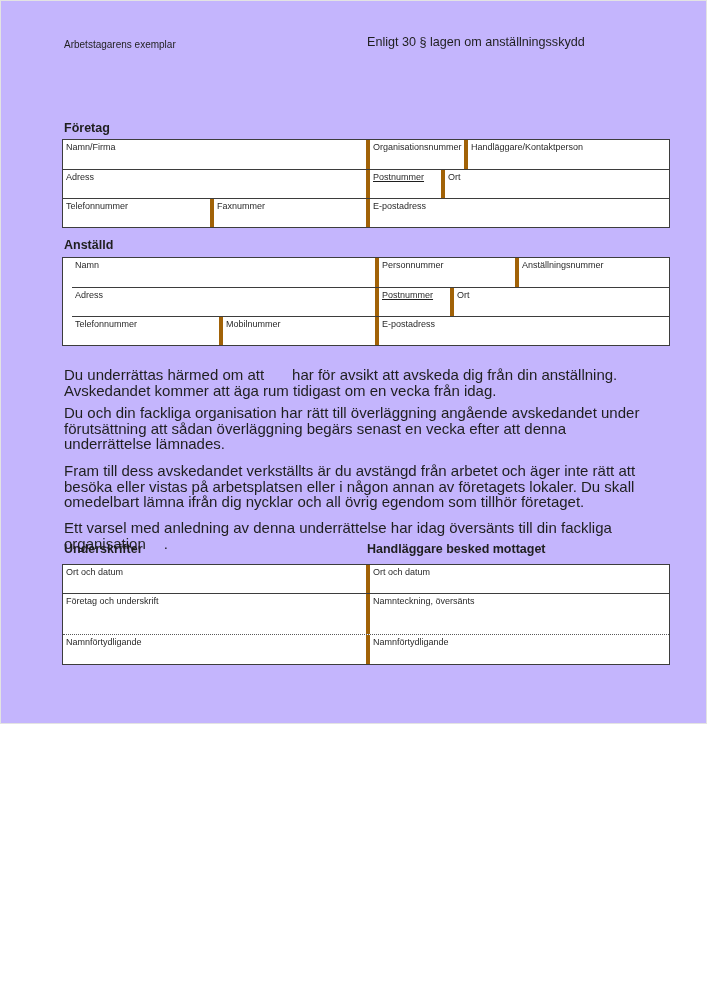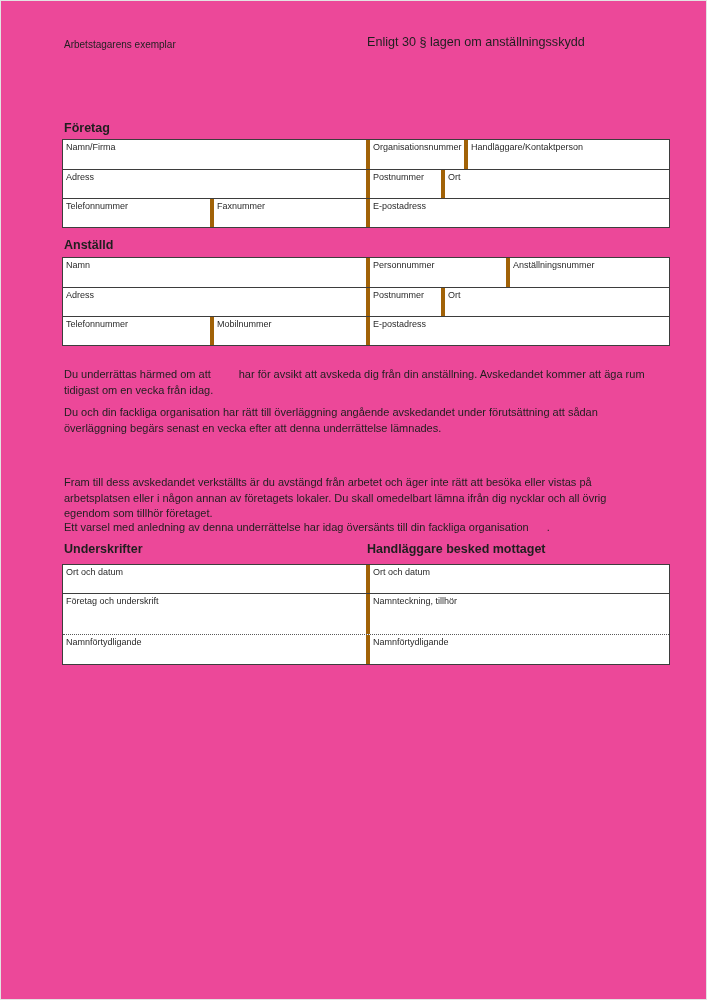--- a/index.html
+++ b/index.html
@@ -1,45 +1,45 @@
 <!DOCTYPE html>
 <html lang="sv"><head>
 <meta charset="utf-8">
 <style>
   html,body{margin:0;padding:0;background:#ffffff;}
   .page{
-    position:relative;width:707px;height:1000px;background:#ec4899;
+    position:relative;width:707px;height:724px;background:#c4b5fd;
     font-family:"Liberation Sans","DejaVu Sans",sans-serif;
     color:#1f1f1f;overflow:hidden;box-shadow:inset 0 0 0 1px #e3e3e3;
   }
   .copy-label{position:absolute;left:64px;top:38px;font-size:10px;line-height:13px;}
   .title-block{position:absolute;left:367px;top:33px;width:300px;}
   .doc-title{font-size:14.6px;font-weight:bold;line-height:18px;letter-spacing:.1px;}
   .doc-subtitle{font-size:12.6px;line-height:15px;margin-top:2px;}
   .section-heading{position:absolute;font-size:12.5px;font-weight:bold;line-height:15px;left:64px;}
   .h-company{top:121px;}
   .h-employee{top:238px;}
   .h-sign-left{top:542px;}
   .h-sign-right{left:367px;top:542px;}
   .ftable{position:absolute;left:62px;width:608px;border:1px solid #3d3d3d;box-sizing:border-box;background:#fff;}
   .t-company{top:139px;}
-  .t-employee{top:257px;}
+  .t-employee{top:257px;padding-left:9px;}
   .t-sign{top:564px;}
   .frow{display:flex;box-sizing:border-box;}
   .frow + .frow{border-top:1px solid #3d3d3d;}
   .frow.dotted-top{border-top:1px dotted #5a5a5a;}
   .fcell{box-sizing:border-box;padding:2px 3px 0 3px;overflow:hidden;}
   .fcell + .fcell{border-left:4px solid #a16207;}
   .cell-label{font-size:9px;line-height:11px;color:#2a2a2a;display:block;}
   .h30{height:29px;} .h28{height:28px;} .h41{height:41px;} .h31{height:30px;}
-  .w303{width:303px;flex:none;} .w98{width:98px;flex:none;} .w75{width:75px;flex:none;}
+  .w303{width:303px;flex:none;} .w98{width:98px;flex:none;} .w75{width:75px;flex:none;text-decoration:underline;}
   .w147{width:147px;flex:none;} .w156{width:156px;flex:none;} .w140{width:140px;flex:none;}
   .wfill{flex:1 1 auto;}
-  .notice{position:absolute;left:64px;width:588px;font-size:11px;line-height:15.5px;}
-  .p1{top:367px;} .p2{top:405px;} .p3{top:475px;} .p4{top:520px;}
+  .notice{position:absolute;left:64px;width:588px;font-size:15px;line-height:15.5px;}
+  .p1{top:367px;} .p2{top:405px;} .p3{top:463px;} .p4{top:520px;}
   .blank-gap{display:inline-block;width:28px;height:9px;}
   .blank-gap.small{width:18px;}
 </style>
 </head>
 <body>
 
 <div class="page">
 
   <div class="copy-label">Arbetstagarens exemplar</div>
 
@@ -141,21 +141,21 @@
       </div>
       <div class="fcell wfill">
         <span class="cell-label">Ort och datum</span>
       </div>
     </div>
     <div class="frow h41">
       <div class="fcell w303">
         <span class="cell-label">Företag och underskrift</span>
       </div>
       <div class="fcell wfill">
-        <span class="cell-label">Namnteckning, tillhör</span>
+        <span class="cell-label">Namnteckning, översänts</span>
       </div>
     </div>
     <div class="frow h31 dotted-top">
       <div class="fcell w303">
         <span class="cell-label">Namnförtydligande</span>
       </div>
       <div class="fcell wfill">
         <span class="cell-label">Namnförtydligande</span>
       </div>
     </div>

